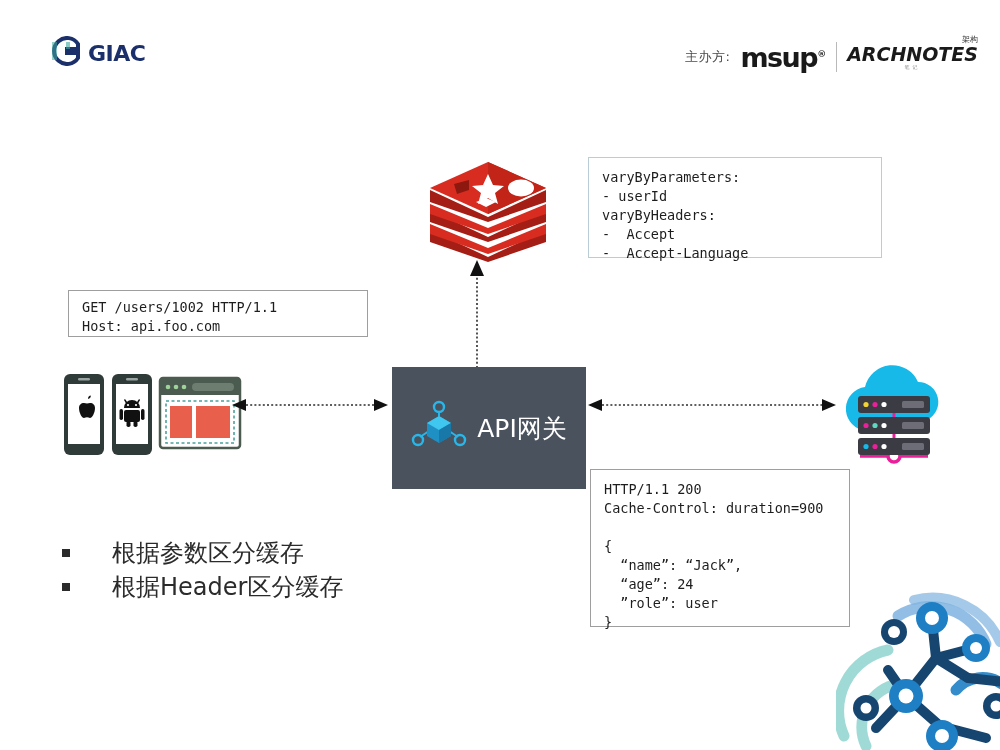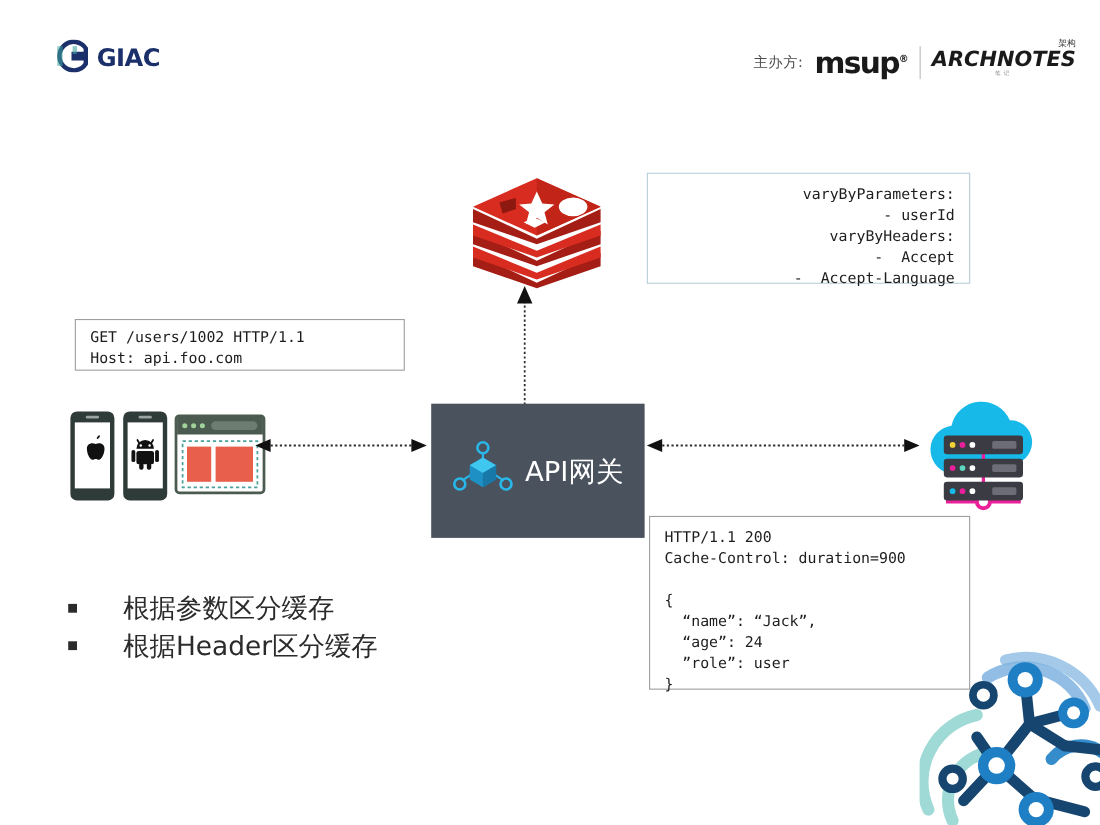--- a/index.html
+++ b/index.html
@@ -120,34 +120,33 @@
     color: #1d1d1d;
     white-space: pre;
     box-sizing: border-box;
   }
   #box-vary {
     left: 588px;
     top: 157px;
     width: 294px;
     height: 101px;
     padding: 10px 13px;
-    text-align: right;
   }
   #box-request {
     left: 68px;
     top: 290px;
     width: 300px;
     height: 47px;
     padding: 7px 13px;
     border-color: #9e9e9e;
   }
   #box-response {
     left: 590px;
     top: 469px;
-    width: 292px;
+    width: 260px;
     height: 158px;
     padding: 10px 13px;
     border-color: #9e9e9e;
   }
 
   
   #gateway {
     position: absolute;
     left: 392px;
     top: 367px;

